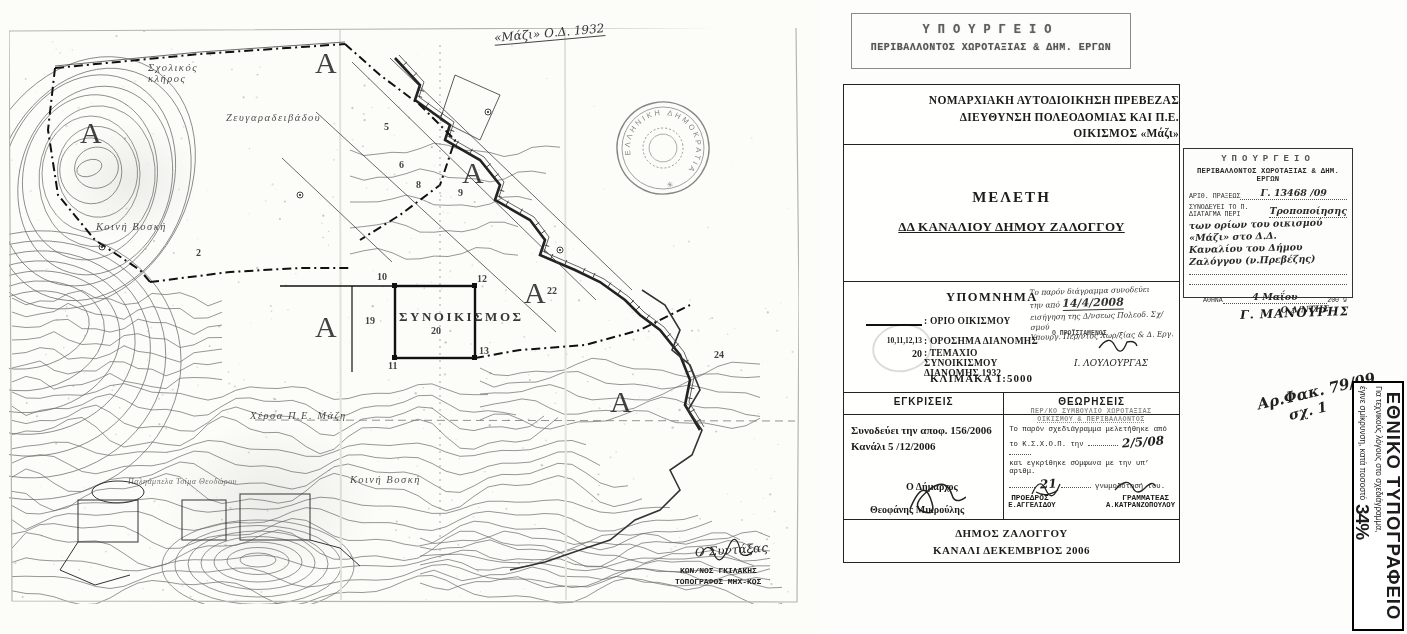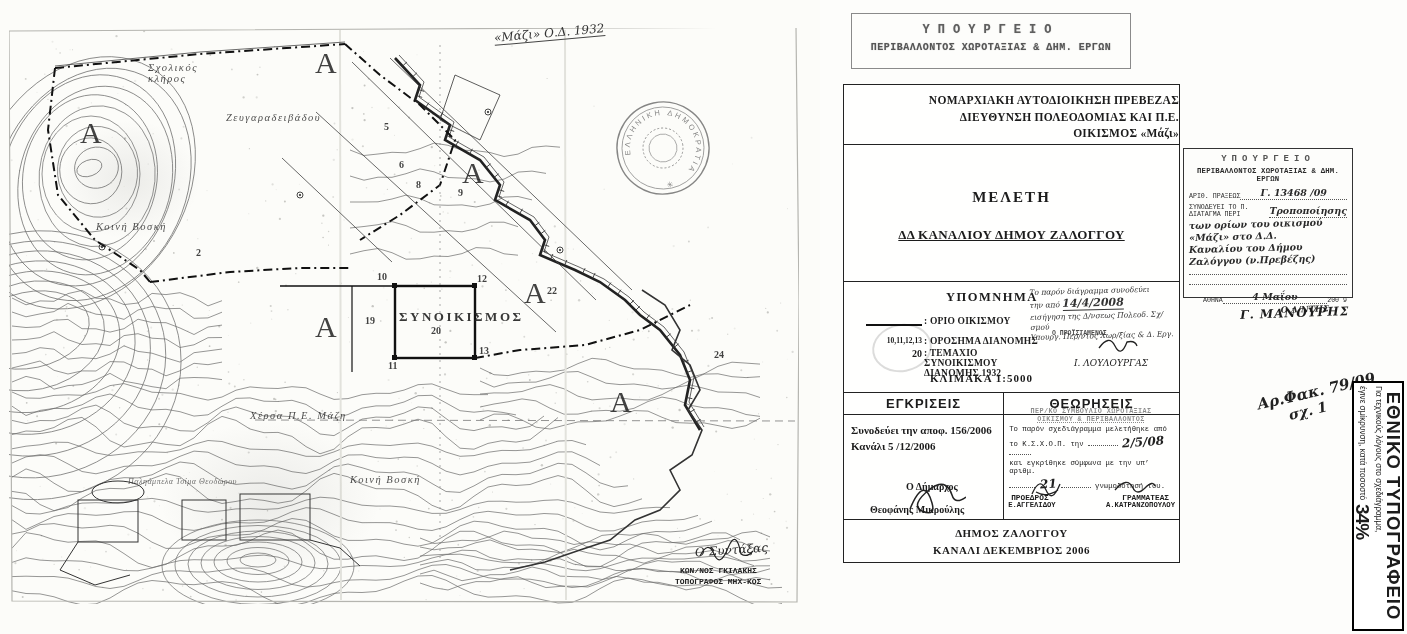--- a/index.html
+++ b/index.html
@@ -27,42 +27,42 @@
   #stamp-top .l1{font-family:"Liberation Mono",monospace;font-size:12px;font-weight:bold;letter-spacing:8px;color:#444;text-shadow:0 0 1px #999;}
   #stamp-top .l2{font-family:"Liberation Mono",monospace;font-size:10px;font-weight:bold;letter-spacing:.5px;color:#3a3a3a;margin-top:5px;text-shadow:0 0 1px #999;}
   
   #main-box{position:absolute;left:843px;top:84px;width:335px;height:477px;border:1.8px solid #222;box-sizing:content-box;background:#fffffe;}
   .sec{position:absolute;left:0;width:100%;box-sizing:border-box;}
   #sec1{top:0;height:60px;border-bottom:1.5px solid #222;text-align:right;padding-top:7px;
         font-weight:bold;font-size:11.5px;line-height:1.45;letter-spacing:.3px;}
   #sec2{top:60px;height:137px;border-bottom:1.5px solid #222;text-align:center;}
   #sec2 .meleti{margin-top:44px;font-size:15px;font-weight:bold;letter-spacing:2px;}
   #sec2 .t1{margin-top:26px;font-size:13px;font-weight:bold;text-decoration:underline;letter-spacing:.3px;}
-  #sec2 .t2{margin-top:21px;font-size:13px;font-weight:bold;text-decoration:underline;letter-spacing:.3px;}
+  #sec2 .t2{margin-top:13px;font-size:13px;font-weight:bold;text-decoration:underline;letter-spacing:.3px;}
   #sec3{top:197px;height:111px;border-bottom:1.5px solid #222;}
   #sec3 .head{position:absolute;left:102px;top:8px;font-size:12.5px;font-weight:bold;letter-spacing:1.5px;}
   #legend-items{position:absolute;left:6px;top:34px;width:200px;}
   .lrow{display:flex;align-items:flex-start;margin-bottom:2px;}
   .lsym{width:72px;text-align:right;margin-right:2px;flex:none;}
   .sym-line{display:inline-block;width:56px;border-top:2.5px solid #111;vertical-align:middle;margin-bottom:3px;}
   .sym-sm{font-size:7.5px;font-weight:bold;}
   .sym-bg{font-size:10px;font-weight:bold;}
   .llab{font-size:9.5px;font-weight:bold;letter-spacing:.2px;}
   #legend-scale{position:absolute;left:0;right:60px;bottom:8px;text-align:center;font-size:11px;font-weight:bold;letter-spacing:1px;}
   #legend-note{position:absolute;left:186px;top:4px;width:150px;font-family:"DejaVu Serif",serif;font-style:italic;
                font-size:7.5px;line-height:1.35;color:#333;transform:rotate(-1.5deg);}
   #legend-note .bigdate{font-size:11px;font-weight:bold;border-bottom:1px solid #333;font-style:italic;}
   #legend-approver{position:absolute;left:208px;top:48px;font-family:"Liberation Mono",monospace;font-size:6.5px;font-weight:bold;opacity:.8;}
   #legend-signame{position:absolute;left:230px;top:76px;font-family:"DejaVu Serif",serif;font-style:italic;font-size:9px;}
   #legend-sig{position:absolute;left:252px;top:52px;}
   #legend-stamp{position:absolute;left:28px;top:42px;width:56px;height:44px;border:2px solid #8a8a8a;border-radius:50%;
                 opacity:.3;transform:rotate(-10deg);}
   #sec4{top:308px;height:127px;border-bottom:1.5px solid #222;}
   .col-h{position:absolute;top:0;height:22px;box-sizing:border-box;border-bottom:1.5px solid #222;text-align:center;
-         font-family:"Liberation Sans",sans-serif;font-weight:bold;font-size:13px;letter-spacing:1px;padding-top:3px;}
+         font-family:"Liberation Sans",sans-serif;font-weight:bold;font-size:10px;letter-spacing:1px;padding-top:3px;}
   #colL{left:0;width:47.5%;}
   #colR{left:47.5%;width:52.5%;border-left:1.5px solid #222;}
   #col-div{position:absolute;left:47.5%;top:0;height:100%;border-left:1.5px solid #222;}
   #egk{position:absolute;left:0;top:22px;width:47.5%;height:105px;}
   #egk .ln{margin:1px 0 0 7px;font-size:11px;font-weight:bold;line-height:1.35;}
   #egk .ln:first-child{margin-top:8px;}
   #egk .role{position:absolute;left:62px;top:66px;font-size:10px;font-weight:bold;}
   #egk .name{position:absolute;left:26px;bottom:5px;font-size:10px;font-weight:bold;}
   #egk svg{position:absolute;left:52px;top:58px;}
   #theo{position:absolute;left:47.5%;top:14px;width:52.5%;height:105px;font-family:"Liberation Mono",monospace;}

